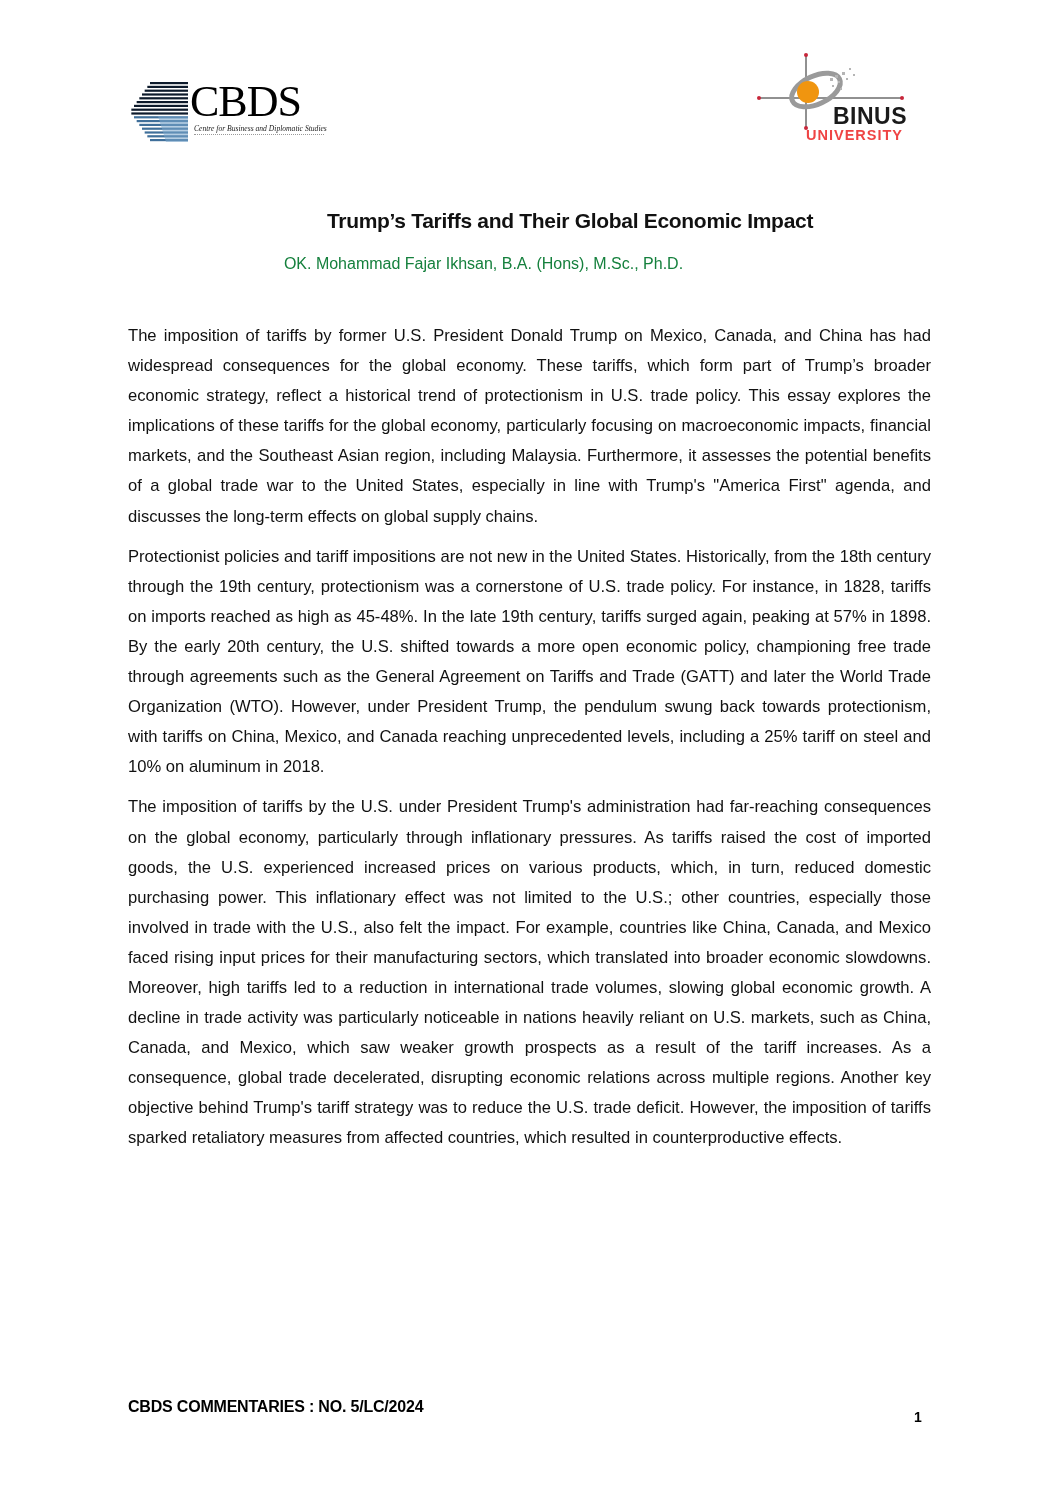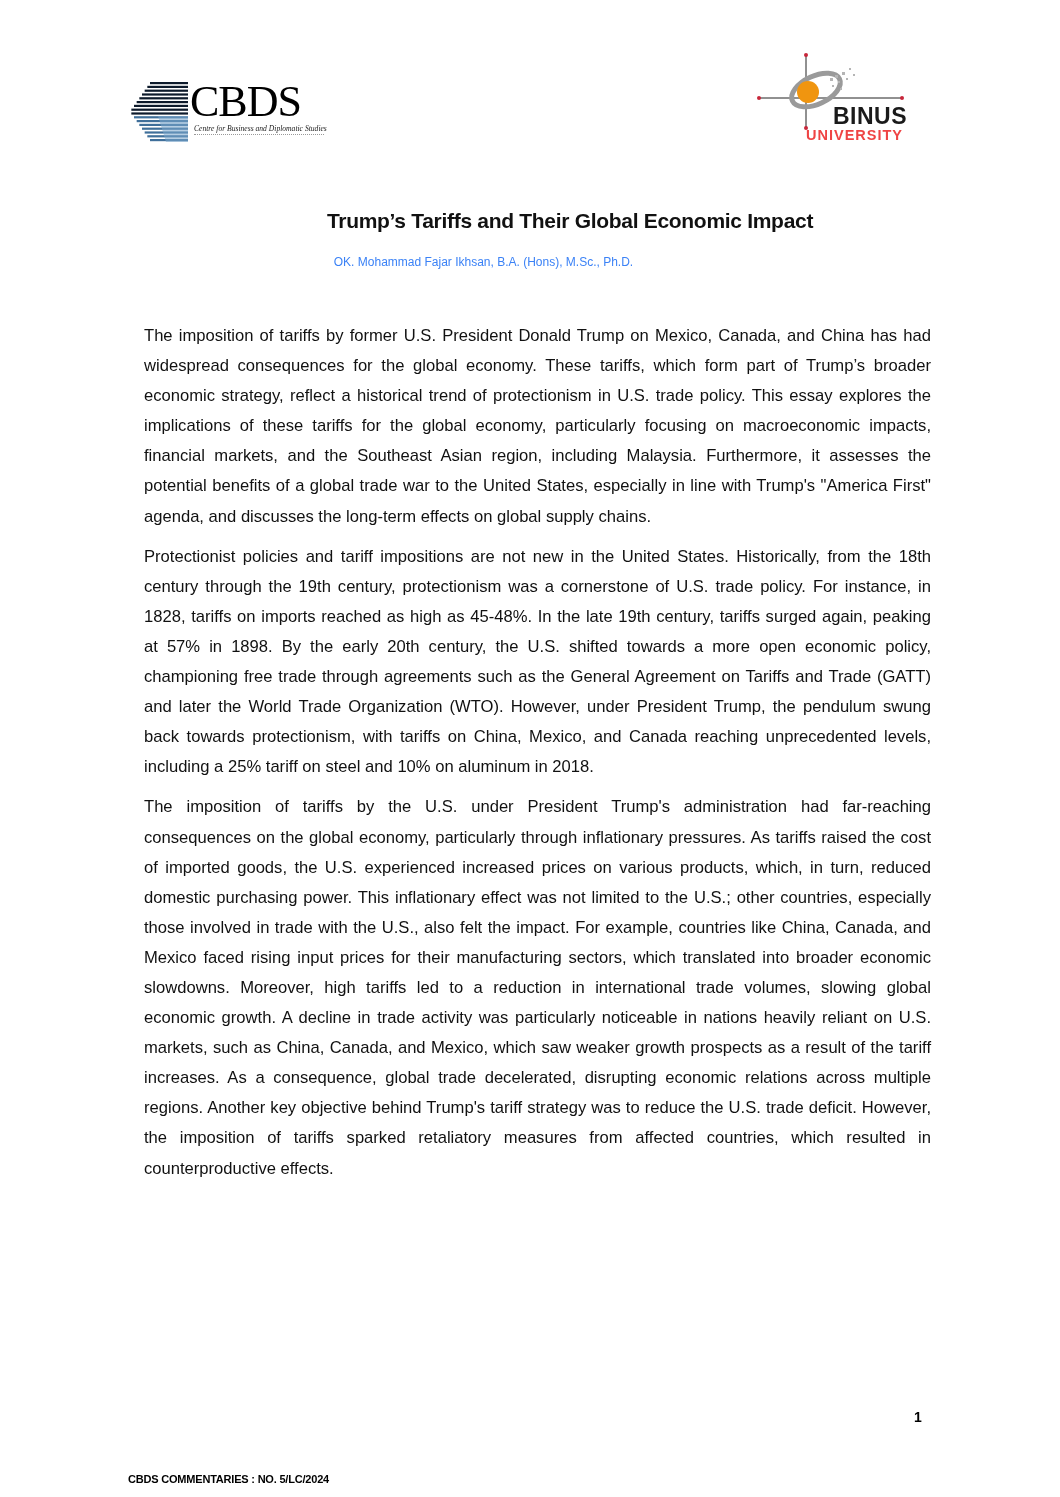--- a/index.html
+++ b/index.html
@@ -11,27 +11,27 @@
   .cbds-word { position:absolute; left:62px; top:-2px; font-family:"Liberation Serif", serif; font-weight:normal; font-size:44px; letter-spacing:-1px; color:#000; line-height:48px; }
   .cbds-sub1 { position:absolute; left:66px; top:44px; font-family:"Liberation Serif", serif; font-size:7.6px; color:#222; white-space:nowrap;font-style:italic; }
   .cbds-sub2 { position:absolute; left:66px; top:54px; width:130px; height:4px; border-top:1px dotted #999; }
 
   
   .binus-logo { position:absolute; left:752px; top:48px; width:180px; height:100px; }
   .binus-word { position:absolute; left:812px; top:103px; font-family:"Liberation Sans", sans-serif; font-weight:bold; font-size:23px; color:#1a1a1a; letter-spacing:0.5px;margin-left:21px; }
   .binus-uni { position:absolute; left:806px; top:127px; font-family:"Liberation Sans", sans-serif; font-weight:bold; font-size:14.5px; color:#ef4444; letter-spacing:1px; }
 
   .title { position:absolute; left:0; width:1060px; top:209px; text-align:center; font-weight:bold; font-size:21px; color:#111; letter-spacing:-0.3px;padding-left:40px; }
-  .author { position:absolute; left:0; width:967px; top:255px; text-align:center; font-size:12px; color:#3b82f6; }
+  .author { position:absolute; left:0; width:967px; top:255px; text-align:center; font-size:16px; color:#15803d; }
 
   .body { position:absolute; left:128px; top:321px; width:803px; font-family:"Liberation Sans", sans-serif; font-size:16.6px; line-height:30.1px; color:#111; }
-  .body p { margin:0 0 10px 16px; text-align:justify; text-align-last:left; }
+  .body p { margin:0 0 10px 0; text-align:justify; text-align-last:left; }
   .body p.cont { text-align-last:justify; }
 
-  .footer-left { position:absolute; left:128px; top:1473px; font-weight:bold; font-size:11px; color:#000; letter-spacing:-0.2px; }
+  .footer-left { position:absolute; left:128px; top:1398px; font-weight:bold; font-size:16px; color:#000; letter-spacing:-0.2px; }
   .footer-right { position:absolute; left:914px; top:1409px; font-weight:bold; font-size:14px; color:#000; }
 </style>
 </head>
 <body>
 
 <div class="cbds-logo">
   <svg class="cbds-mark" viewBox="0 0 62 64">
     <g id="stripes">
         <rect x="22" y="2" width="38" height="2.2" fill="#0d1a2b"></rect>
         <rect x="19.333333333333332" y="5.8" width="40.66666666666667" height="2.2" fill="#0d1a2b"></rect>

